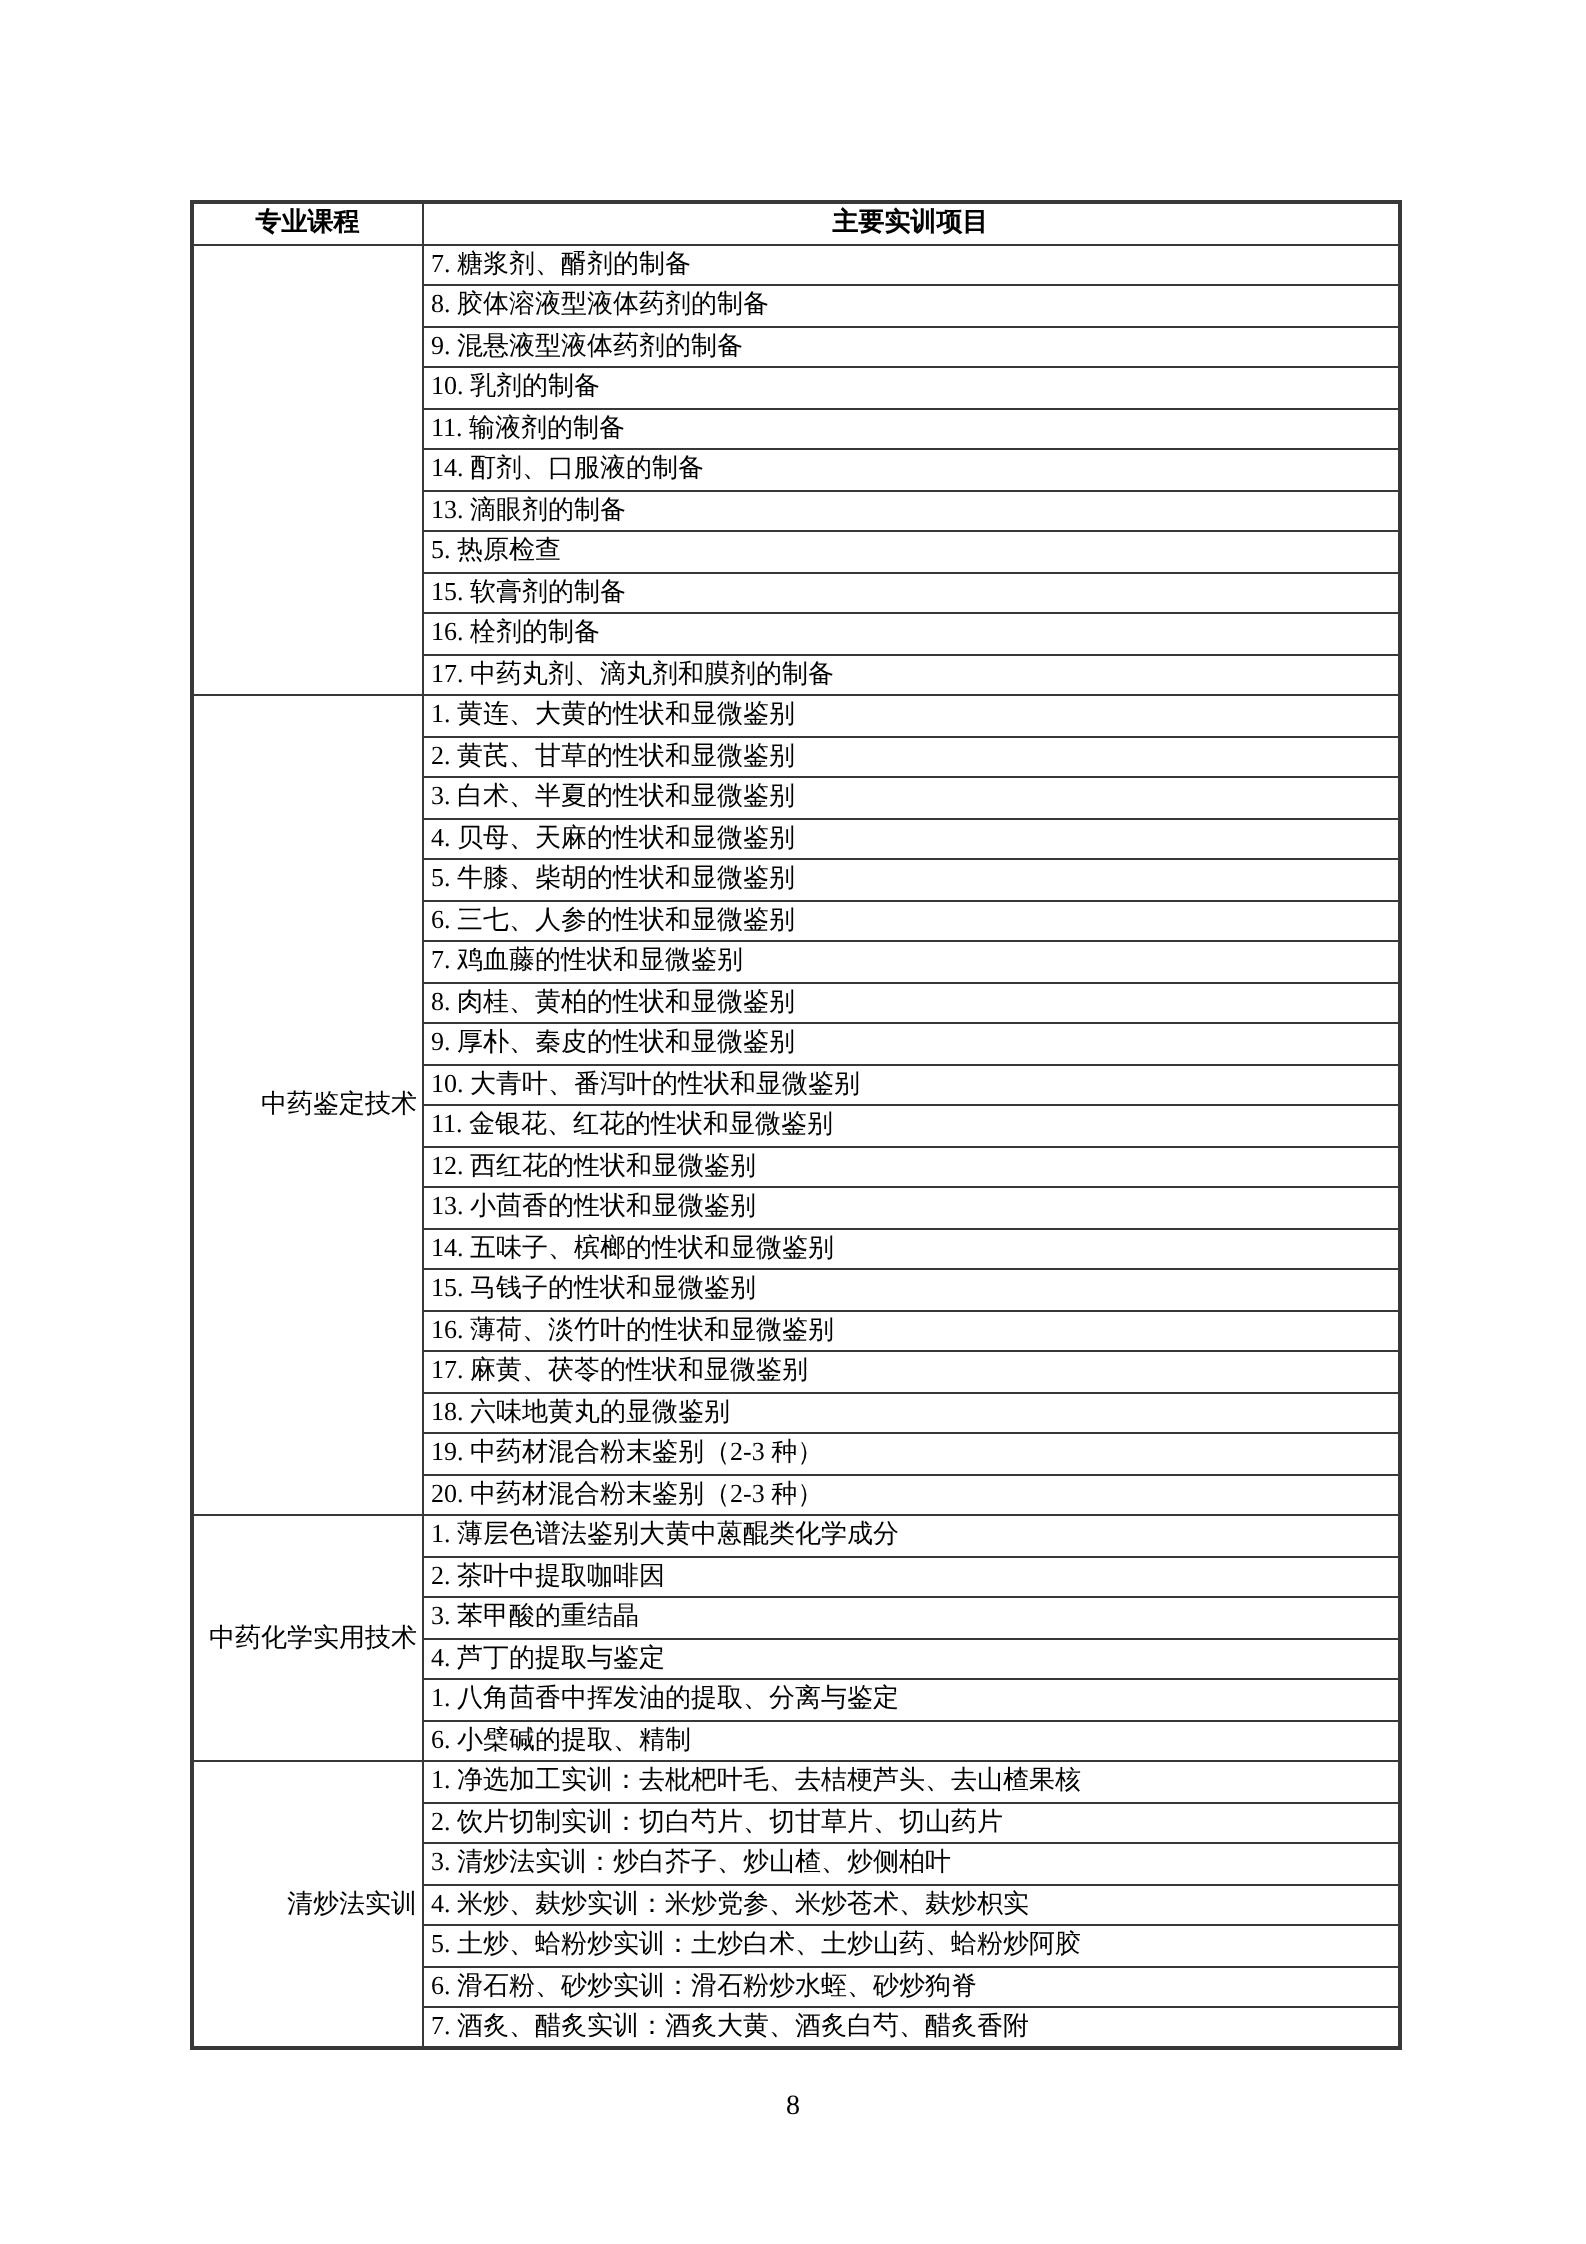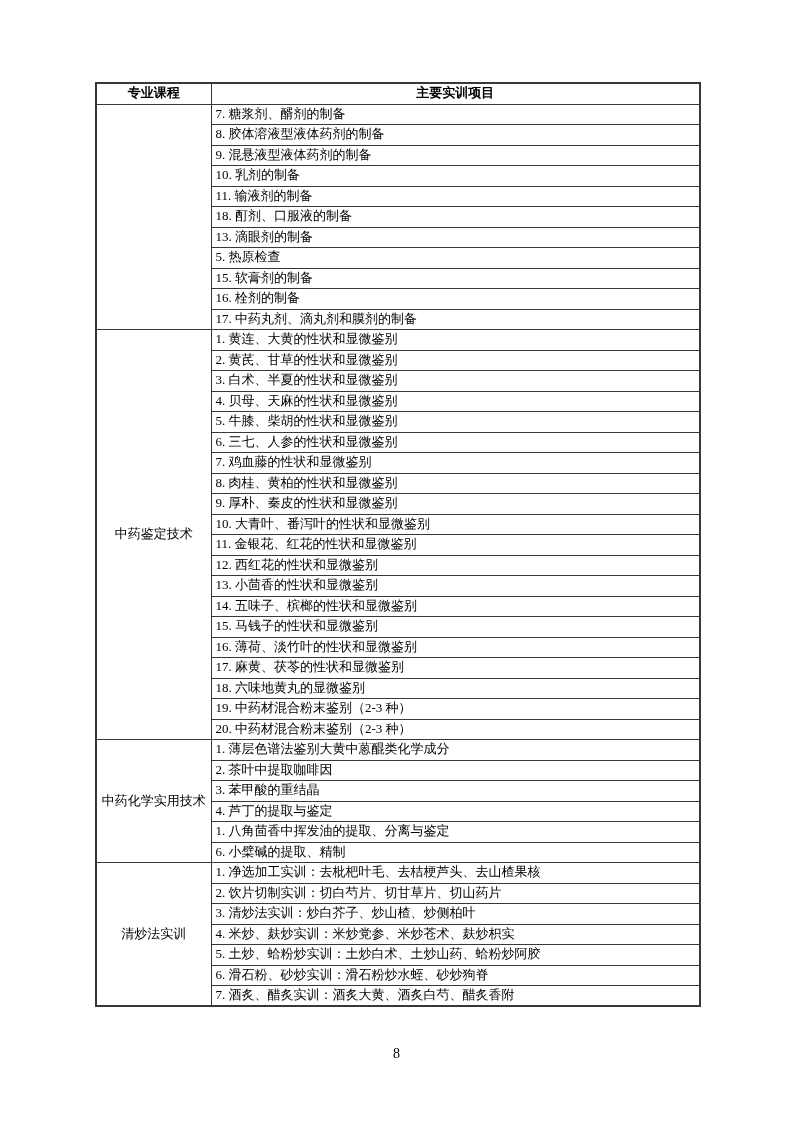--- a/index.html
+++ b/index.html
@@ -14,21 +14,21 @@
   .page {
     position: relative;
     width: 793px;
     height: 1122px;
     background: #ffffff;
     overflow: hidden;
   }
   table.course-table {
     position: absolute;
     left: 95px;
-    top: 82px;
+    top: 100px;
     width: 604px;
     border-collapse: collapse;
     table-layout: fixed;
     border: 2px solid #383838;
   }
   table.course-table th,
   table.course-table td {
     border: 1px solid #383838;
     font-size: 13px;
     line-height: 1.15;
@@ -39,21 +39,21 @@
   table.course-table thead th {
     font-weight: bold;
     text-align: center;
     vertical-align: middle;
     height: 21px;
     padding: 1px 2px;
   }
   col.course-col { width: 115px; }
   col.project-col { width: 489px; }
   td.course-cell {
-    text-align: center;
+    text-align: right;
     vertical-align: middle;
     padding: 1px 2px;
   }
   td.item-cell {
     text-align: left;
     vertical-align: middle;
     padding: 1px 3px 1px 4px;
   }
   .page-number {
     position: absolute;
@@ -92,21 +92,21 @@
         <tr>
           <td class="item-cell">9. 混悬液型液体药剂的制备</td>
         </tr>
         <tr>
           <td class="item-cell">10. 乳剂的制备</td>
         </tr>
         <tr>
           <td class="item-cell">11. 输液剂的制备</td>
         </tr>
         <tr>
-          <td class="item-cell">18. 酊剂、口服液的制备</td>
+          <td class="item-cell">14. 酊剂、口服液的制备</td>
         </tr>
         <tr>
           <td class="item-cell">13. 滴眼剂的制备</td>
         </tr>
         <tr>
           <td class="item-cell">5. 热原检查</td>
         </tr>
         <tr>
           <td class="item-cell">15. 软膏剂的制备</td>
         </tr>

